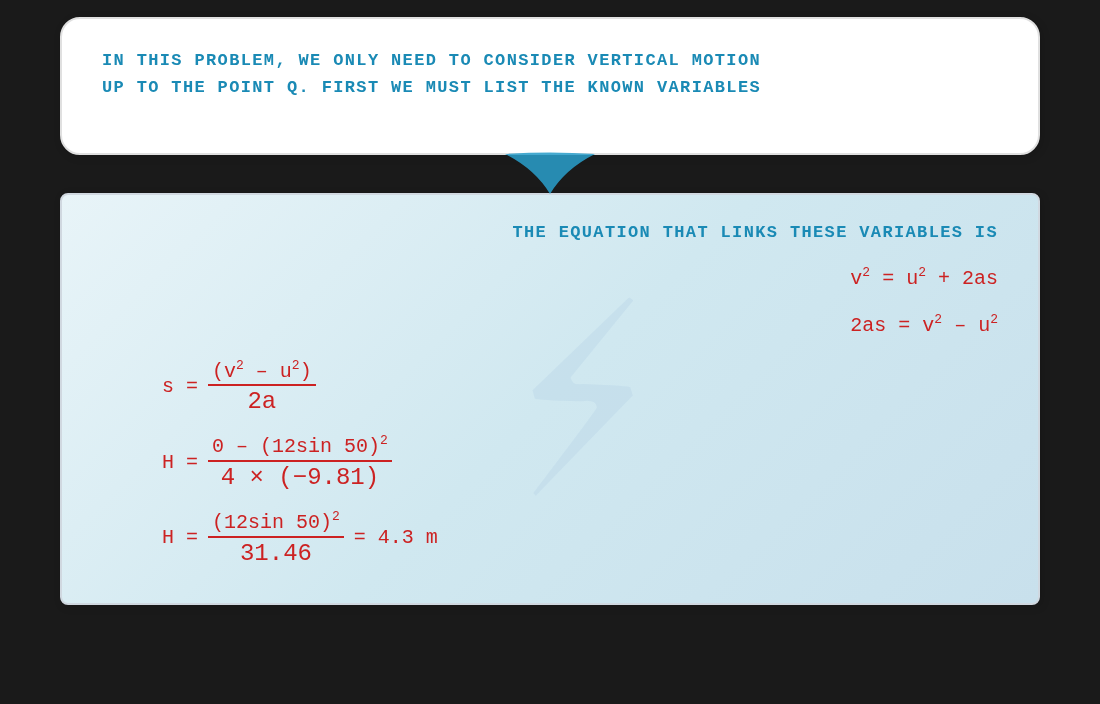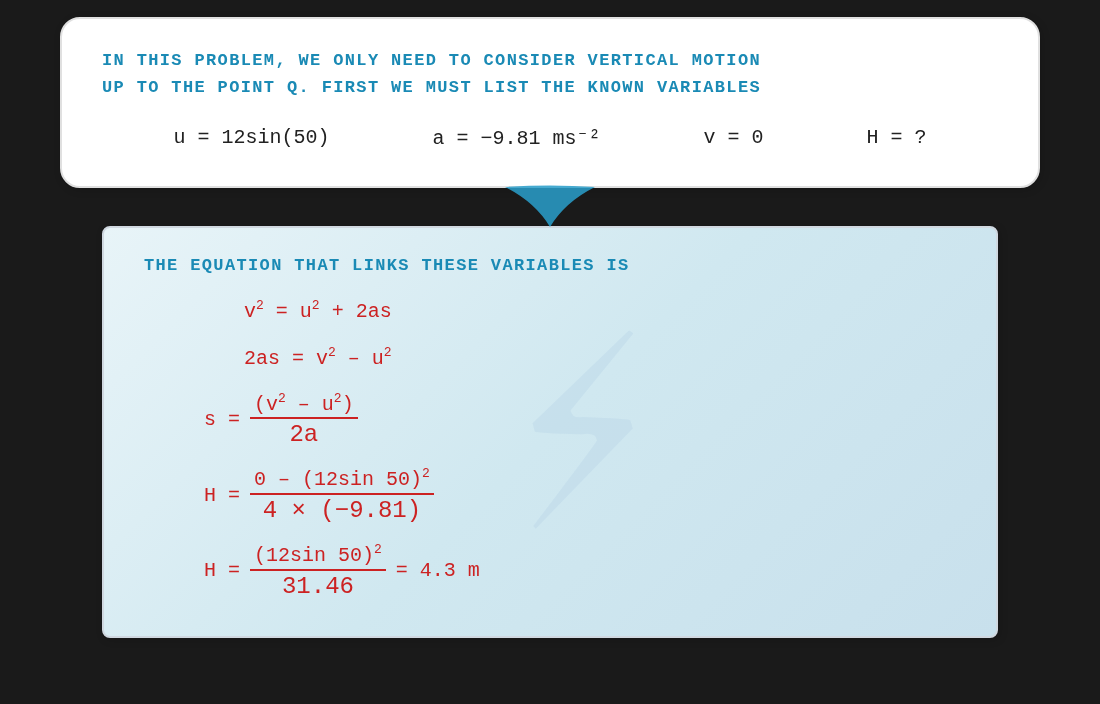--- a/index.html
+++ b/index.html
@@ -71,29 +71,30 @@
       margin-bottom: -6px;
     }
 
     .arrow-connector svg {
       width: 120px;
       height: 50px;
     }
 
     
     .bottom-card {
-      width: 896px;
+      width: 980px;
       background: linear-gradient(135deg, #e8f4f8 0%, #d0e8f0 50%, #c8e0ec 100%);
       border: 2px solid #d0d8e0;
       border-radius: 8px;
       padding: 28px 40px 36px 40px;
       position: relative;
       z-index: 1;
       box-shadow: 2px 2px 8px rgba(0,0,0,0.15);
       overflow: hidden;
+      text-align: right;
     }
 
     
     .bottom-card::before {
       content: '⚡';
       position: absolute;
       font-size: 280px;
       color: rgba(180, 210, 230, 0.35);
       top: 50%;
       left: 50%;
@@ -168,26 +169,20 @@
 </head>
 <body>
 
 <div class="page-container">
 
   <div class="top-card">
     <div class="top-text">
       <span>IN  THIS  PROBLEM,  WE  ONLY  NEED  TO  CONSIDER  VERTICAL  MOTION</span><br>
       <span>UP  TO  THE  POINT  Q.  FIRST  WE  MUST  LIST  THE  KNOWN  VARIABLES</span>
     </div>
-    <div class="variables-row">
-      <span class="var-item">u = 12sin(50)</span>
-      <span class="var-item">a = −9.81 ms⁻²</span>
-      <span class="var-item">v = 0</span>
-      <span class="var-item">H = ?</span>
-    </div>
   </div>
 
   <div class="arrow-connector">
     <svg viewBox="0 0 120 50" xmlns="http://www.w3.org/2000/svg">
 
       <path d="M 15 5 Q 60 2 105 5 Q 75 20 60 45 Q 45 20 15 5 Z" fill="#2aa0cc" opacity="0.85"></path>
     </svg>
   </div>
 
   <div class="bottom-card">

